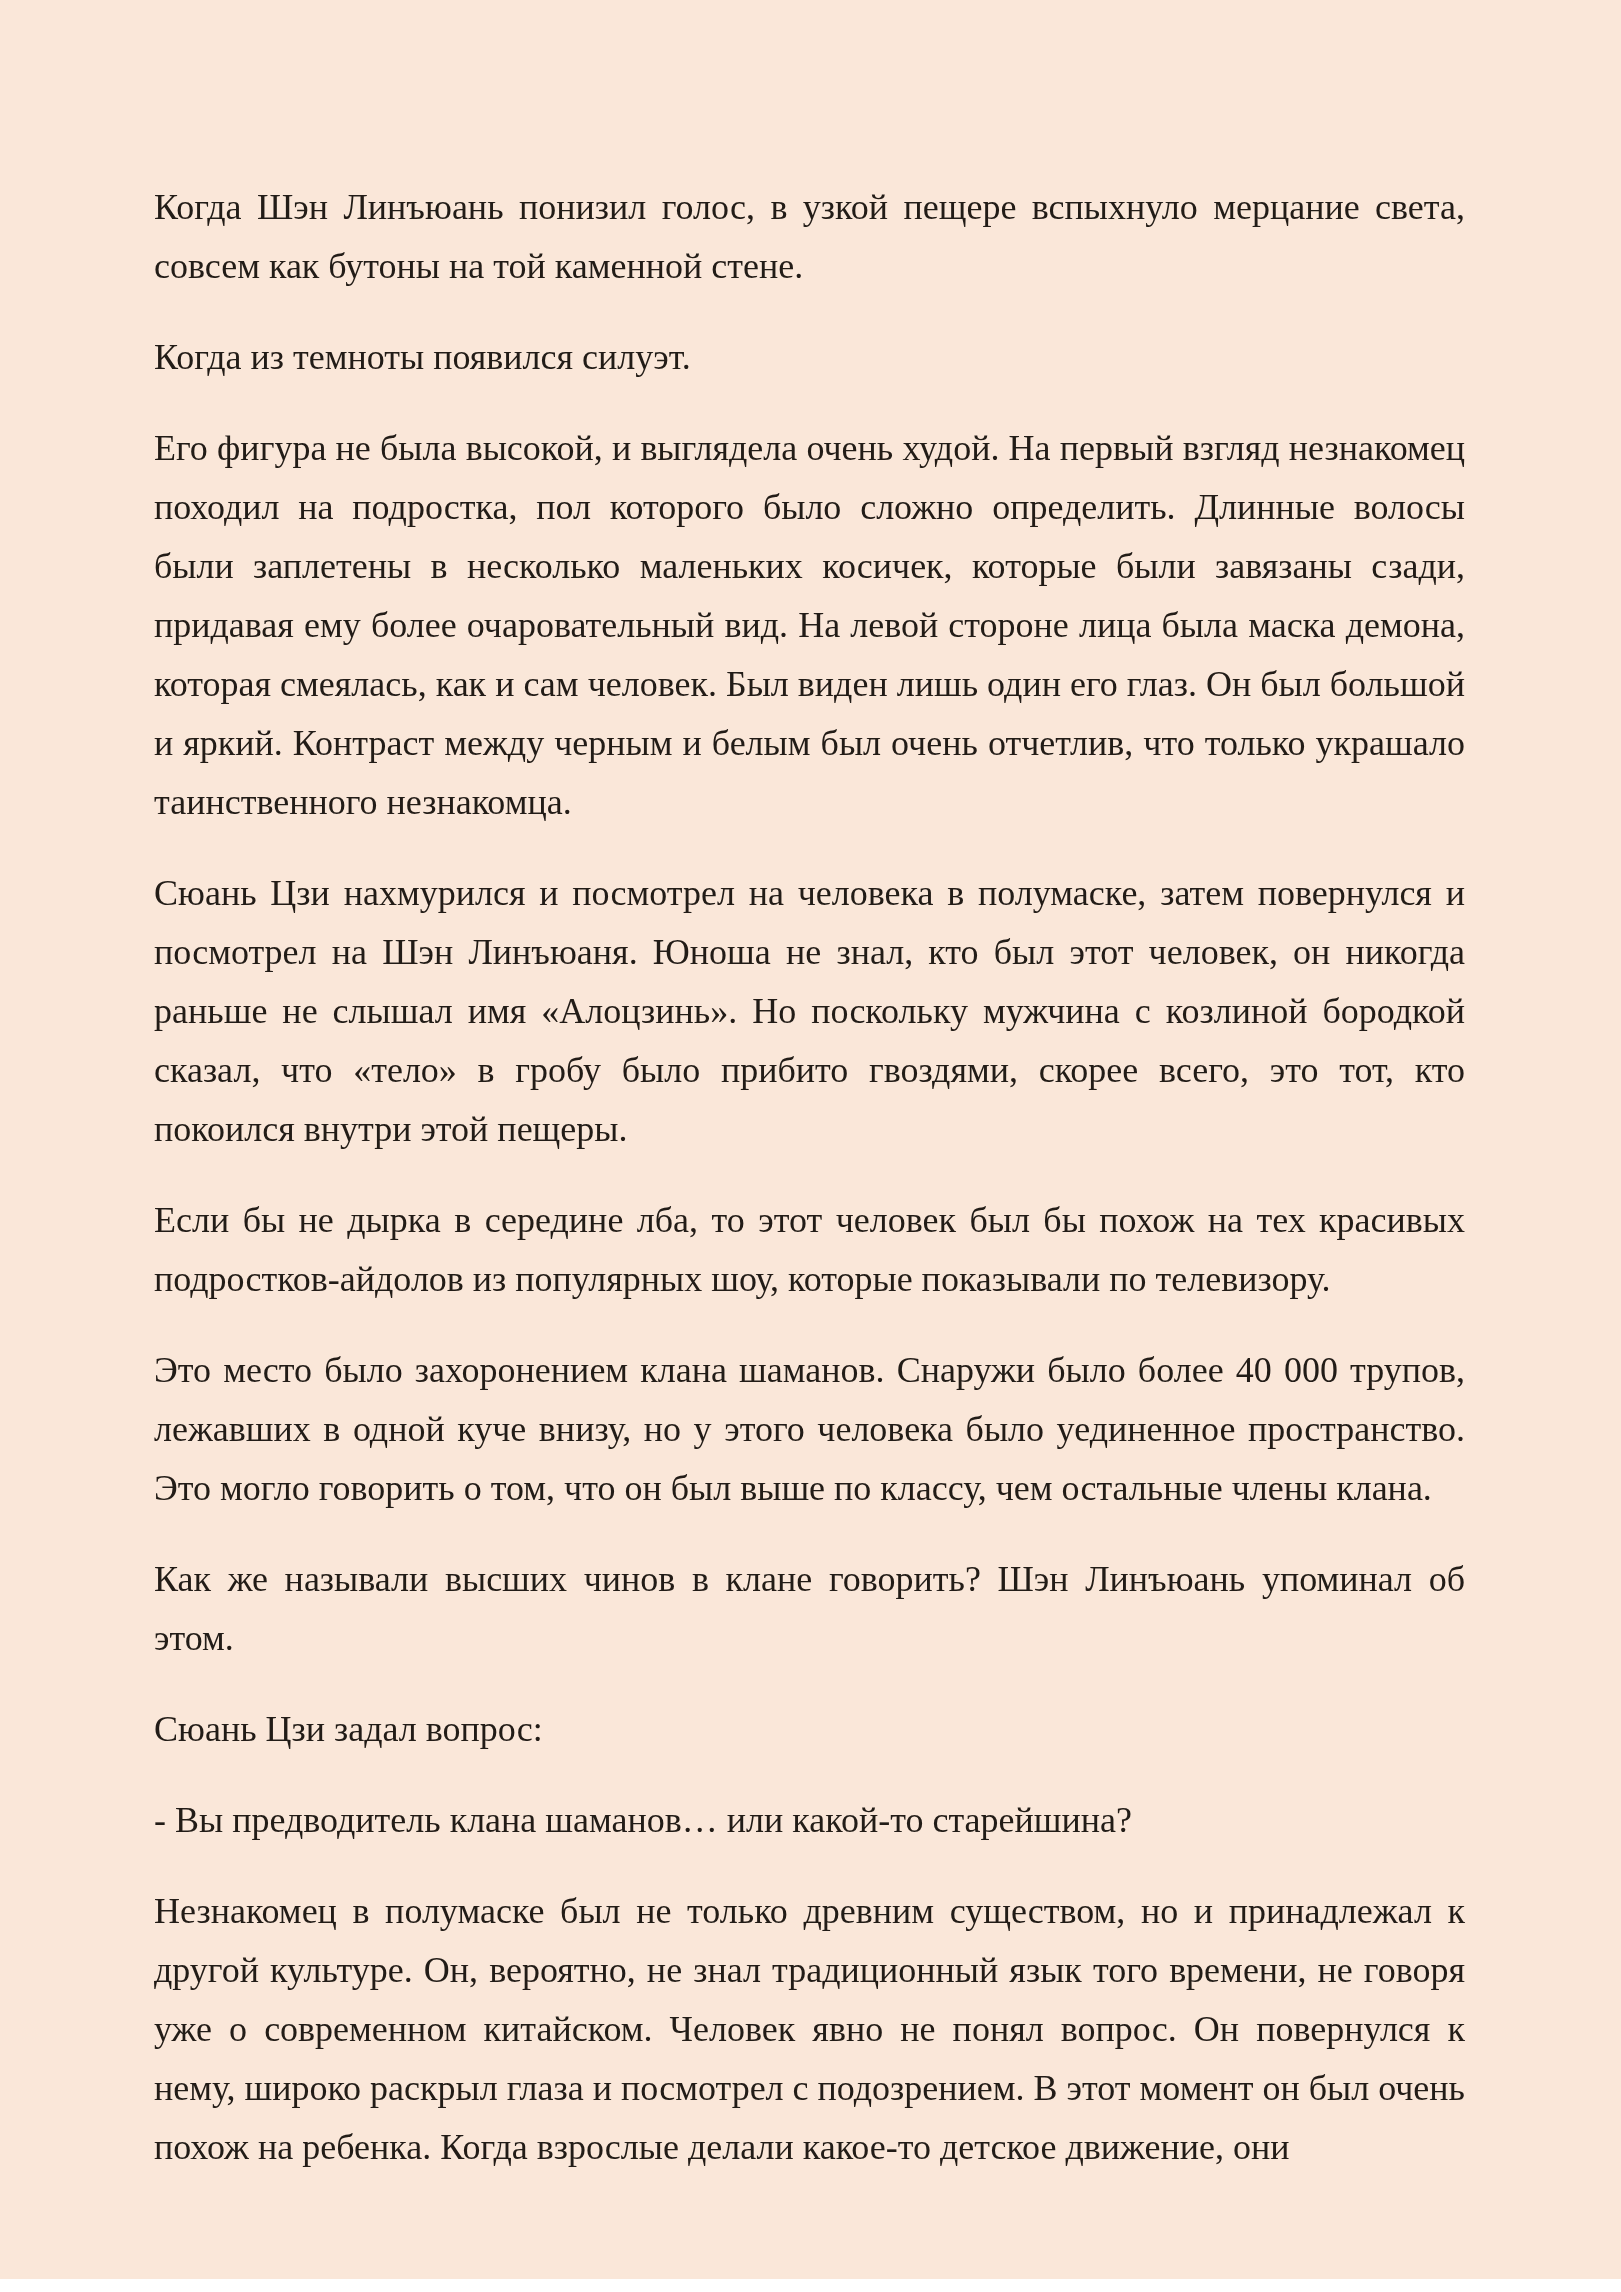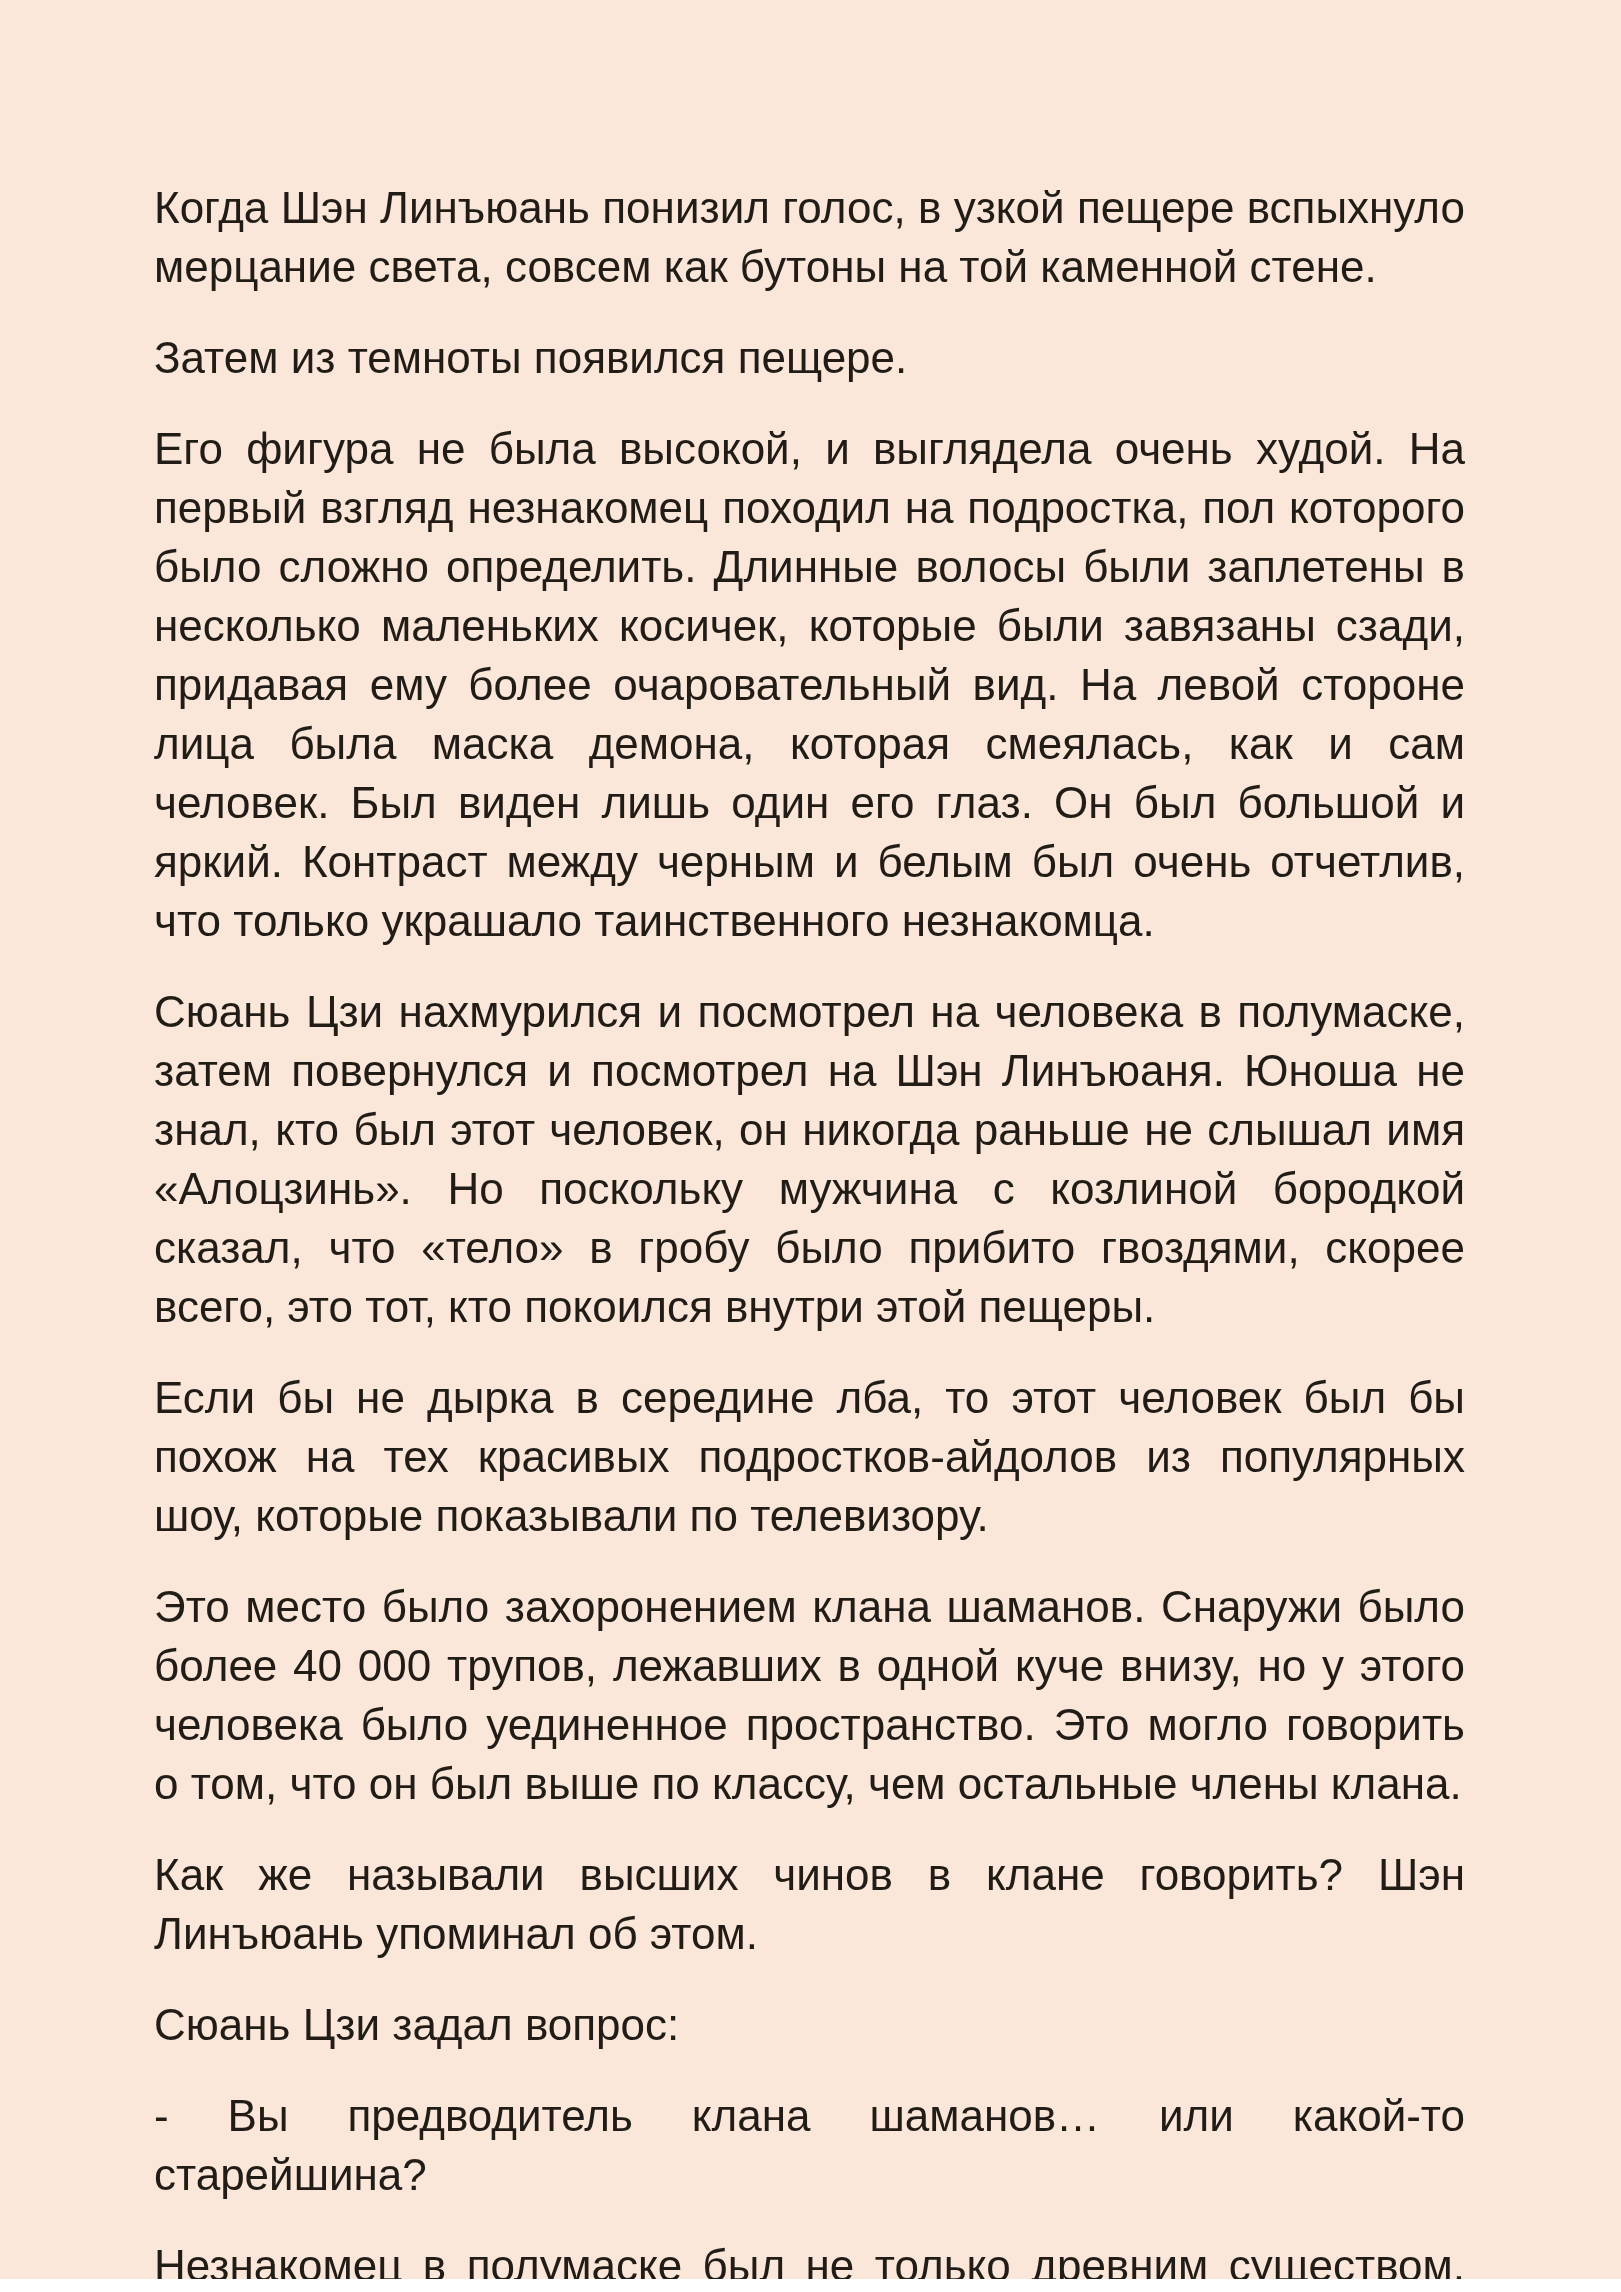--- a/index.html
+++ b/index.html
@@ -20,42 +20,42 @@
     width: 1621px;
     height: 2279px;
     box-sizing: border-box;
   }
   .content {
     box-sizing: border-box;
     padding: 178px 156px 0 154px;
   }
   .content p {
     margin: 0 0 32px 0;
-    font-family: Liberation Sans, sans-serif;
-    font-size: 44px;
+    font-family: Liberation Serif, serif;
+    font-size: 36px;
     line-height: 59px;
     text-align: justify;
     letter-spacing: 0px;
   }
   .bottom-strip {
     position: absolute;
     left: 0;
     bottom: 0;
     width: 1621px;
     height: 13.7px;
   }
 </style>
 </head>
 <body>
 
 <div class="page" style="background: rgb(250, 231, 217); color: rgb(34, 28, 23);">
   <div class="content">
 
   <p>Когда Шэн Линъюань понизил голос, в узкой пещере вспыхнуло мерцание света, совсем как бутоны на той каменной стене.</p>
-      <p>Затем из темноты появился пещере.</p>
+      <p>Когда из темноты появился силуэт.</p>
       <p>Его фигура не была высокой, и выглядела очень худой. На первый взгляд незнакомец походил на подростка, пол которого было сложно определить. Длинные волосы были заплетены в несколько маленьких косичек, которые были завязаны сзади, придавая ему более очаровательный вид. На левой стороне лица была маска демона, которая смеялась, как и сам человек. Был виден лишь один его глаз. Он был большой и яркий. Контраст между черным и белым был очень отчетлив, что только украшало таинственного незнакомца.</p>
       <p>Сюань Цзи нахмурился и посмотрел на человека в полумаске, затем повернулся и посмотрел на Шэн Линъюаня. Юноша не знал, кто был этот человек, он никогда раньше не слышал имя «Алоцзинь». Но поскольку мужчина с козлиной бородкой сказал, что «тело» в гробу было прибито гвоздями, скорее всего, это тот, кто покоился внутри этой пещеры.</p>
       <p>Если бы не дырка в середине лба, то этот человек был бы похож на тех красивых подростков-айдолов из популярных шоу, которые показывали по телевизору.</p>
       <p>Это место было захоронением клана шаманов. Снаружи было более 40 000 трупов, лежавших в одной куче внизу, но у этого человека было уединенное пространство. Это могло говорить о том, что он был выше по классу, чем остальные члены клана.</p>
       <p>Как же называли высших чинов в клане говорить? Шэн Линъюань упоминал об этом.</p>
       <p>Сюань Цзи задал вопрос:</p>
       <p>- Вы предводитель клана шаманов… или какой-то старейшина?</p>
       <p>Незнакомец в полумаске был не только древним существом, но и принадлежал к другой культуре. Он, вероятно, не знал традиционный язык того времени, не говоря уже о современном китайском. Человек явно не понял вопрос. Он повернулся к нему, широко раскрыл глаза и посмотрел с подозрением. В этот момент он был очень похож на ребенка. Когда взрослые делали какое-то детское движение, они</p>
     </div>
 </div>

